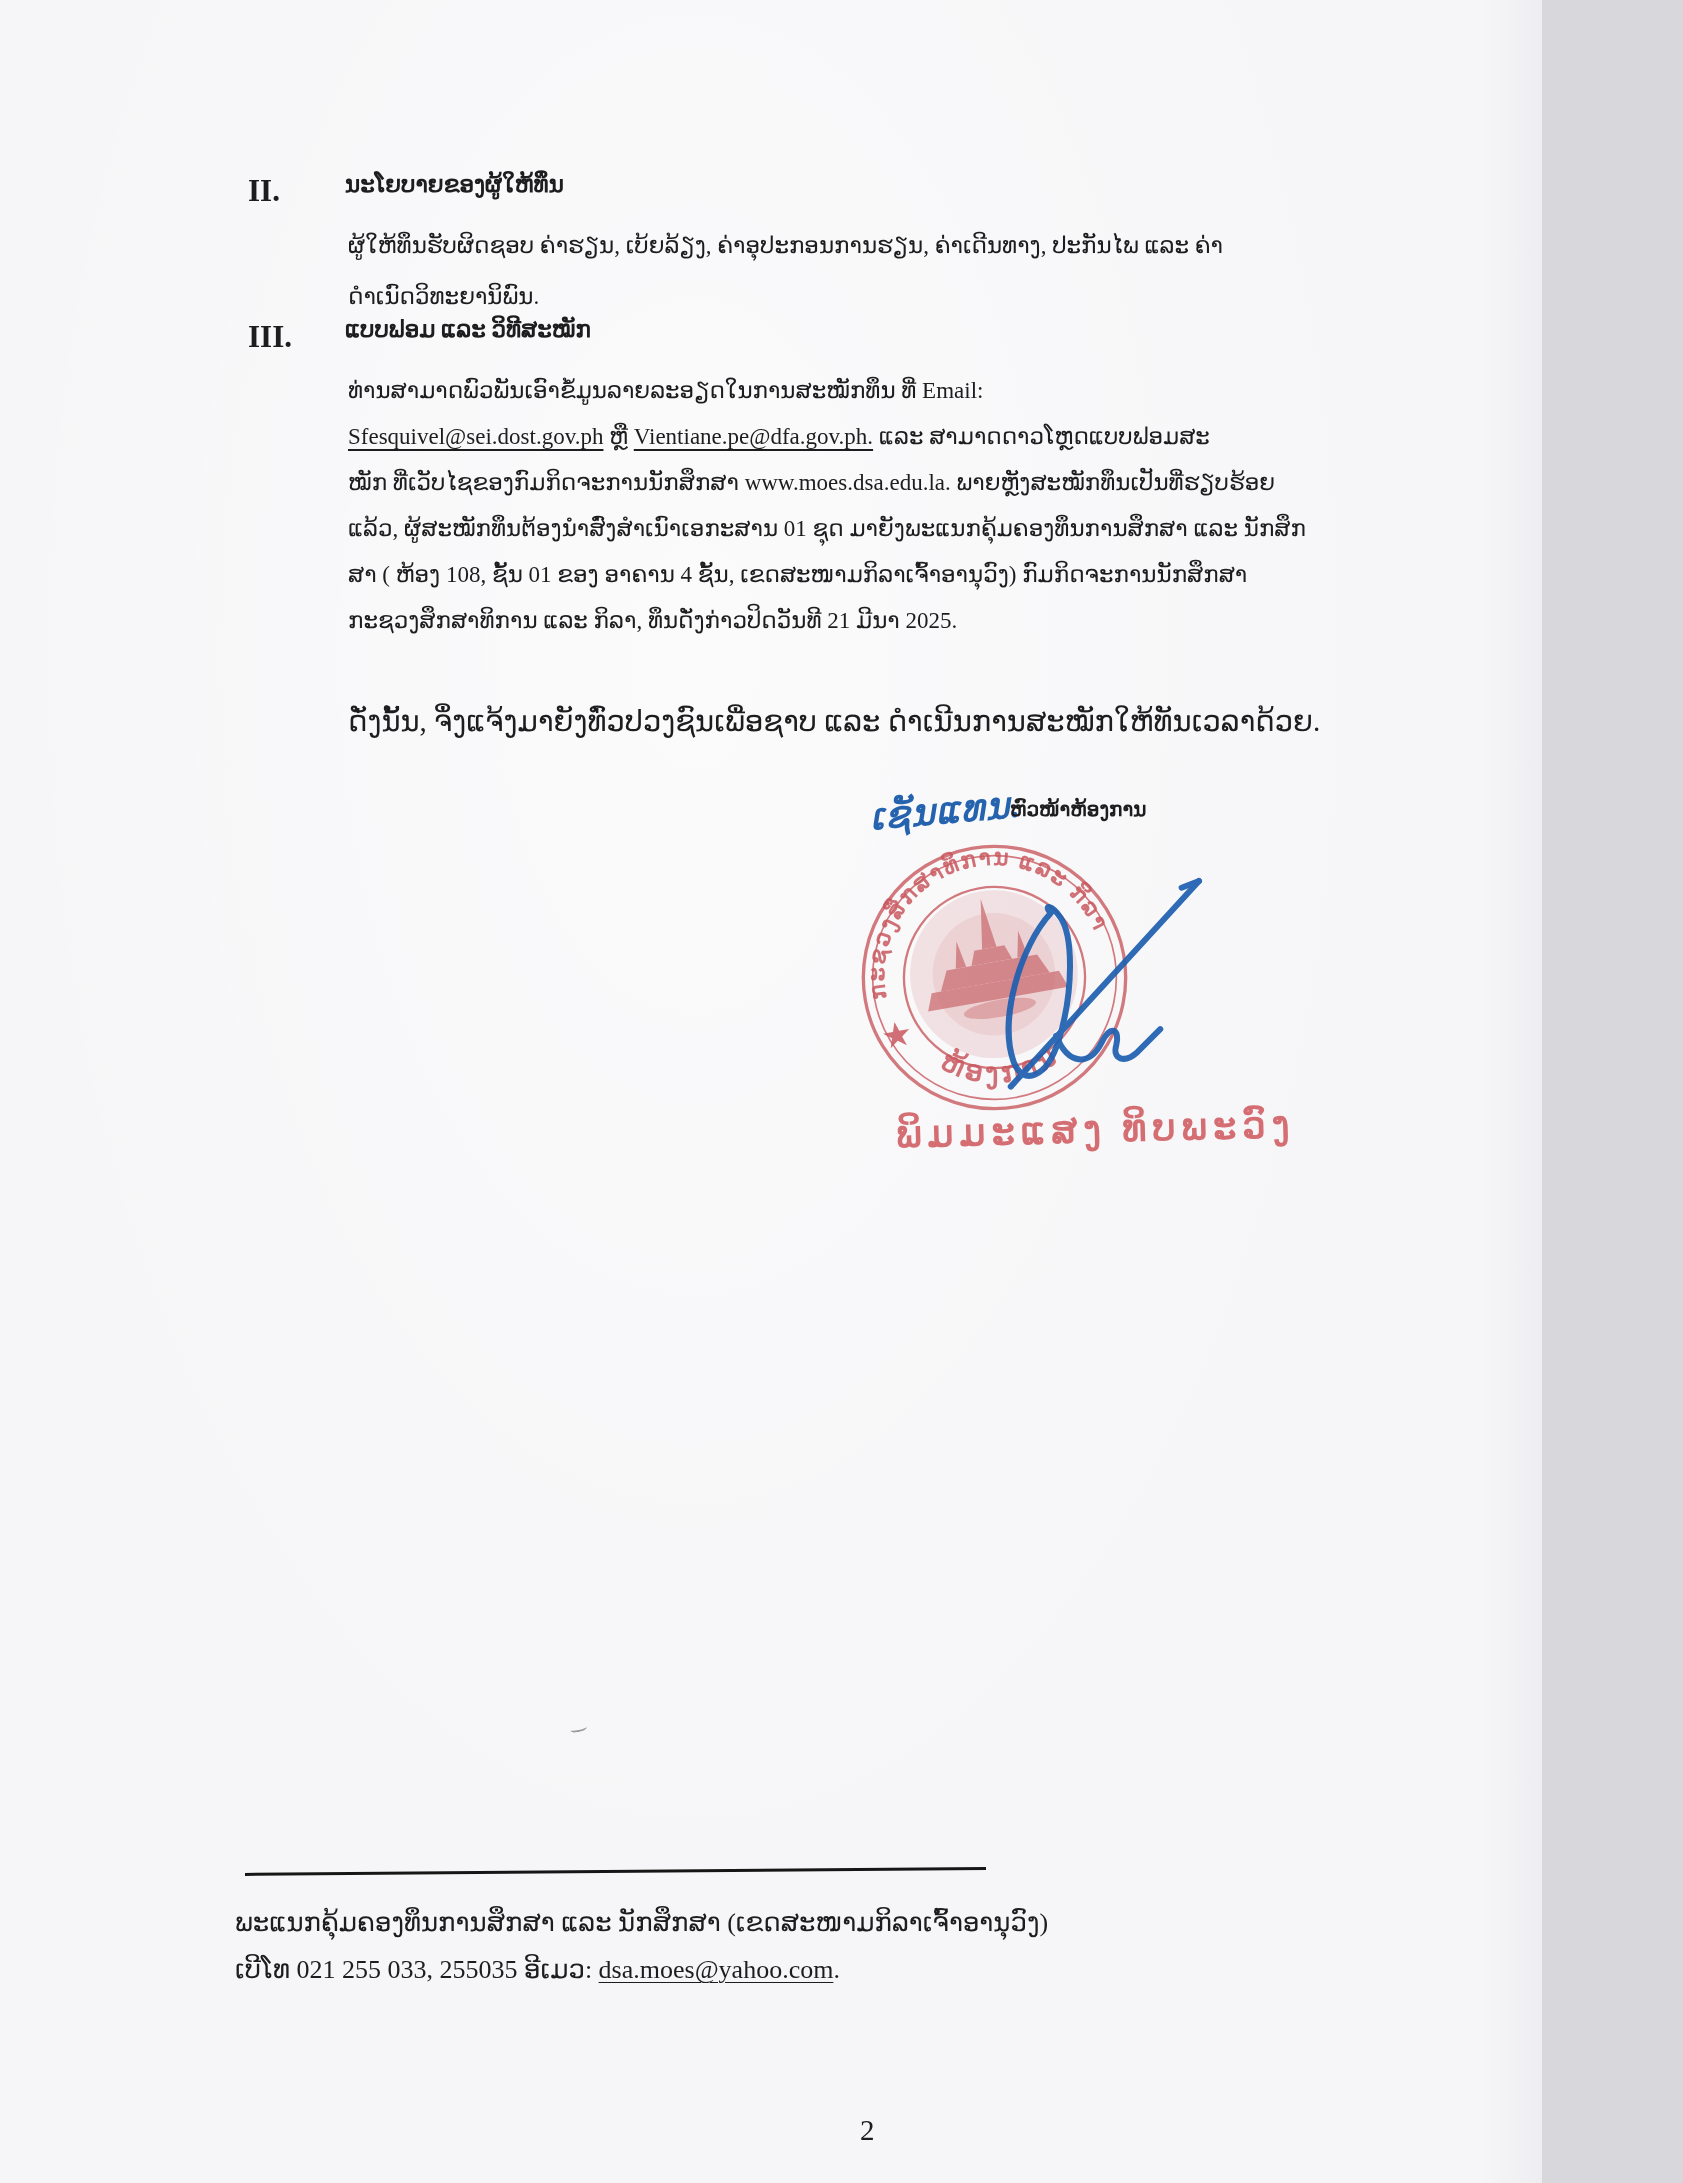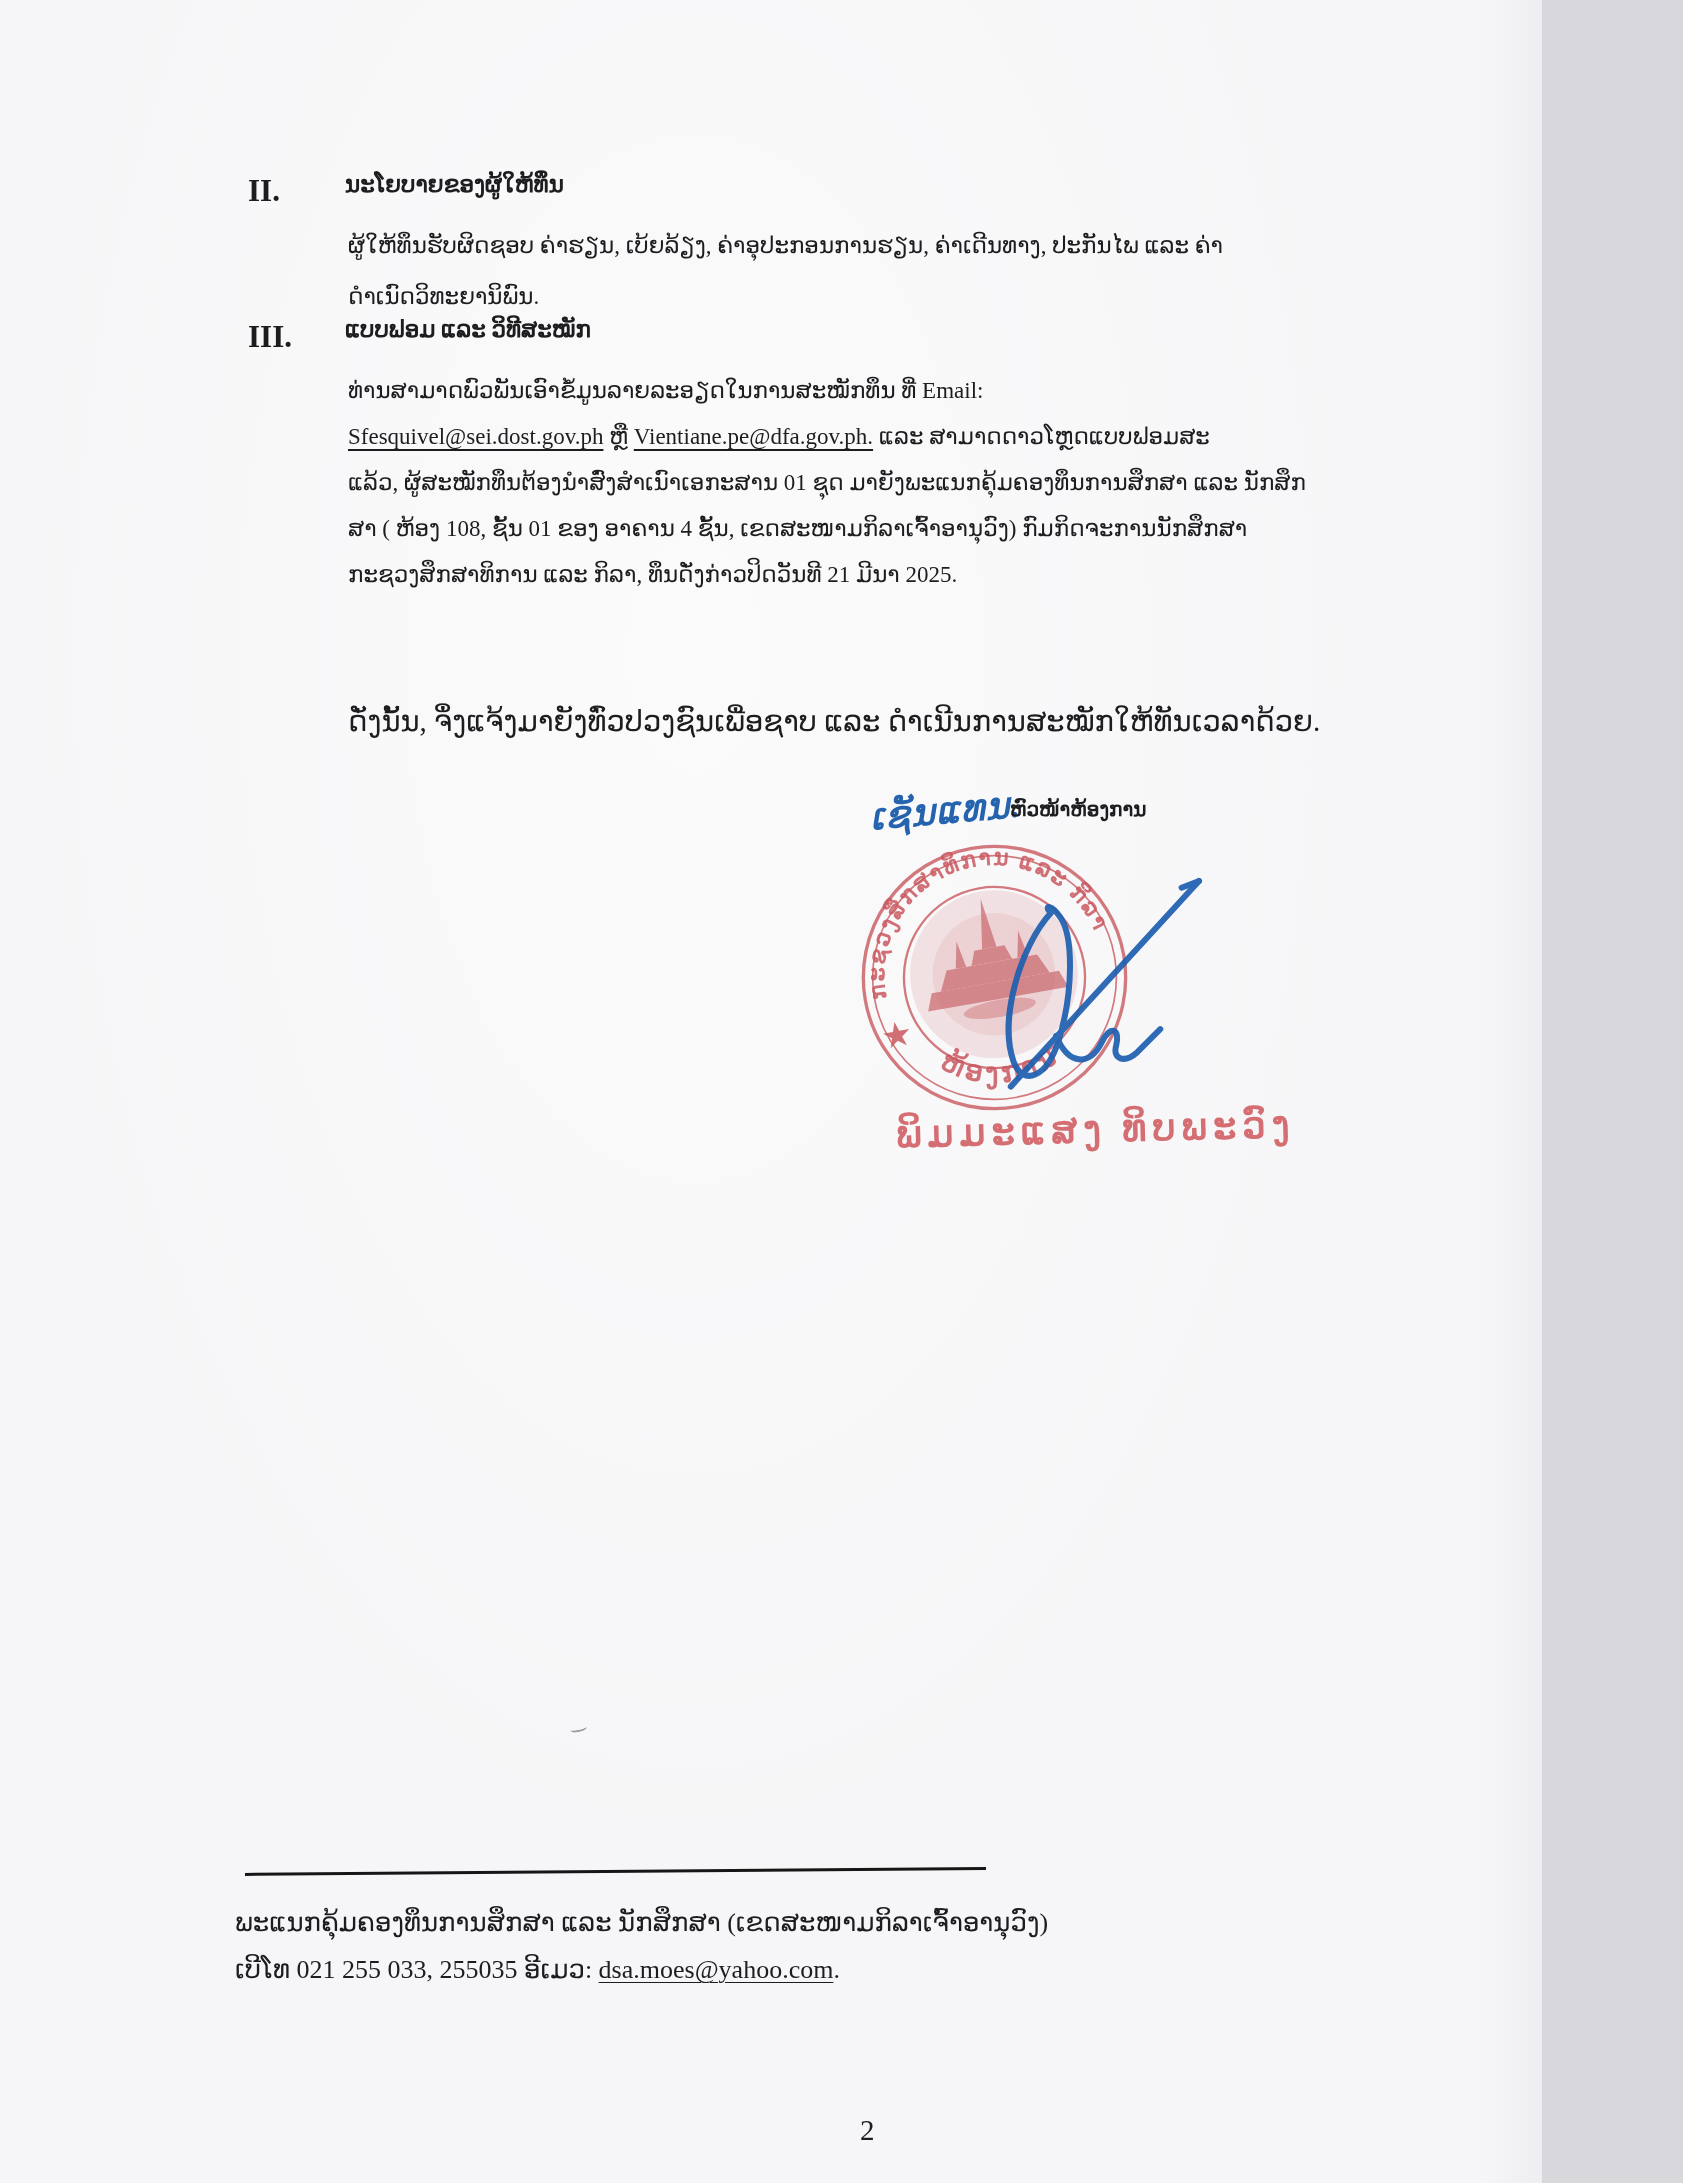--- a/index.html
+++ b/index.html
@@ -61,20 +61,21 @@
   <div class="abs bodytext sec2-lines" style="left:348px;top:220px;">
       <div class="tline"><span>ຜູ້ໃຫ້ທຶນຮັບຜິດຊອບ ຄ່າຮຽນ, ເບ້ຍລ້ຽງ, ຄ່າອຸປະກອນການຮຽນ, ຄ່າເດີນທາງ, ປະກັນໄພ ແລະ ຄ່າ</span></div>
       <div class="tline"><span>ດຳເນົດວິທະຍານິພົນ.</span></div>
     </div>
 
   <div class="abs numeral" style="left:248px;top:319px;">III.</div>
   <div class="abs heading" style="left:345px;top:316px;">ແບບຟອມ ແລະ ວິທີສະໝັກ</div>
   <div class="abs bodytext sec3-lines" style="left:348px;top:368px;">
       <div class="tline"><span>ທ່ານສາມາດພົວພັນເອົາຂໍ້ມູນລາຍລະອຽດໃນການສະໝັກທຶນ ທີ່ Email:</span></div>
       <div class="tline"><span class="ulink">Sfesquivel@sei.dost.gov.ph</span><span> ຫຼື </span><span class="ulink">Vientiane.pe@dfa.gov.ph.</span><span> ແລະ ສາມາດດາວໂຫຼດແບບຟອມສະ</span></div>
+      <div class="tline"><span>ໝັກ ທີ່ເວັບໄຊຂອງກົມກິດຈະການນັກສຶກສາ www.moes.dsa.edu.la. ພາຍຫຼັງສະໝັກທຶນເປັນທີ່ຮຽບຮ້ອຍ</span></div>
       <div class="tline"><span>ແລ້ວ, ຜູ້ສະໝັກທຶນຕ້ອງນຳສົ່ງສຳເນົາເອກະສານ 01 ຊຸດ ມາຍັງພະແນກຄຸ້ມຄອງທຶນການສຶກສາ ແລະ ນັກສຶກ</span></div>
       <div class="tline"><span>ສາ ( ຫ້ອງ 108, ຊັ້ນ 01 ຂອງ ອາຄານ 4 ຊັ້ນ, ເຂດສະໜາມກິລາເຈົ້າອານຸວົງ) ກົມກິດຈະການນັກສຶກສາ</span></div>
       <div class="tline"><span>ກະຊວງສຶກສາທິການ ແລະ ກິລາ, ທຶນດັ່ງກ່າວປິດວັນທີ 21 ມີນາ 2025.</span></div>
     </div>
 
   <div class="abs closing" style="left:348px;top:704px;">ດັ່ງນັ້ນ, ຈຶ່ງແຈ້ງມາຍັງທົ່ວປວງຊົນເພື່ອຊາບ ແລະ ດຳເນີນການສະໝັກໃຫ້ທັນເວລາດ້ວຍ.</div>
 
   <div class="abs sig-note" style="left:870px;top:790px;">ເຊັນແທນ.</div>
   <div class="abs sig-title" style="left:1010px;top:797px;">ຫົວໜ້າຫ້ອງການ</div>
 

